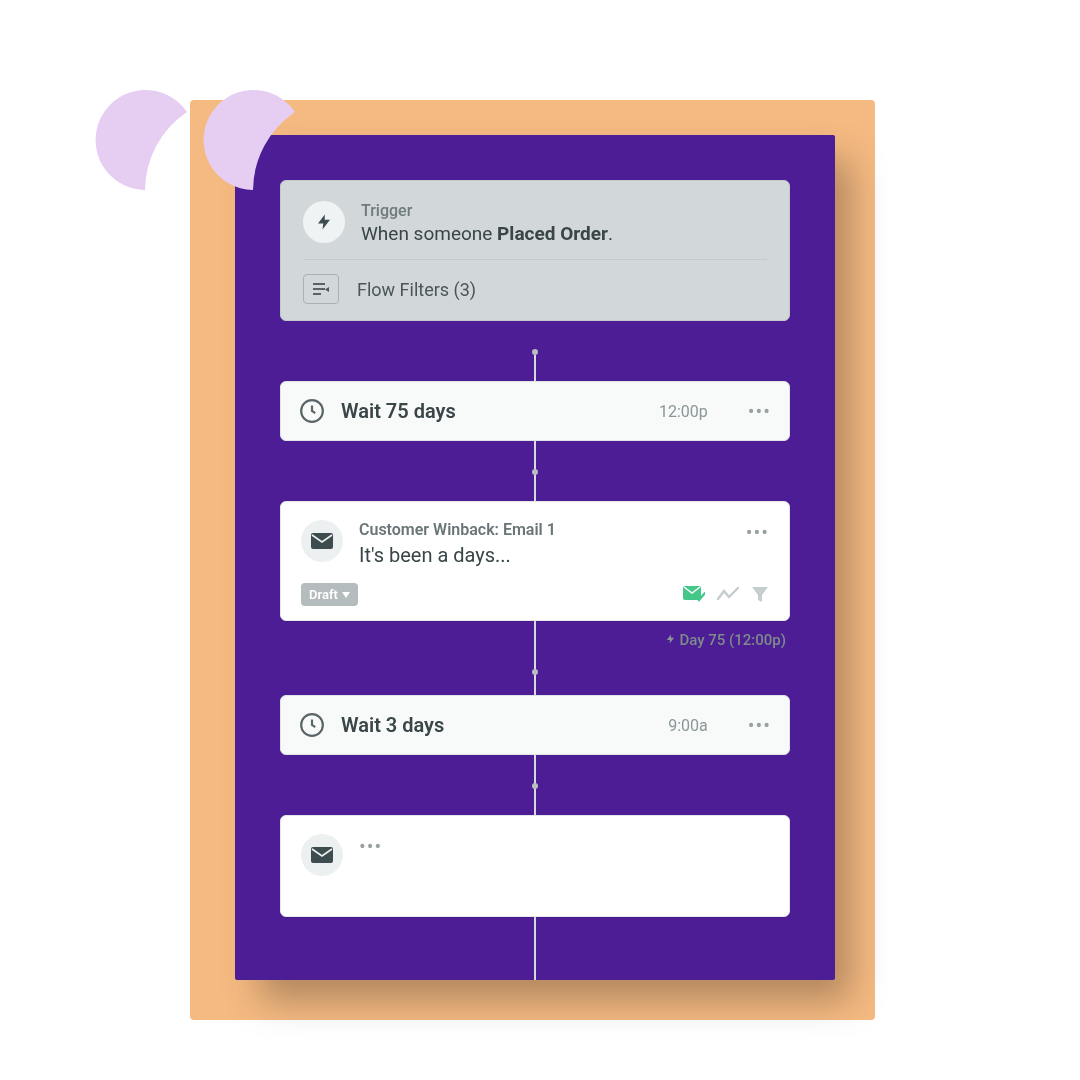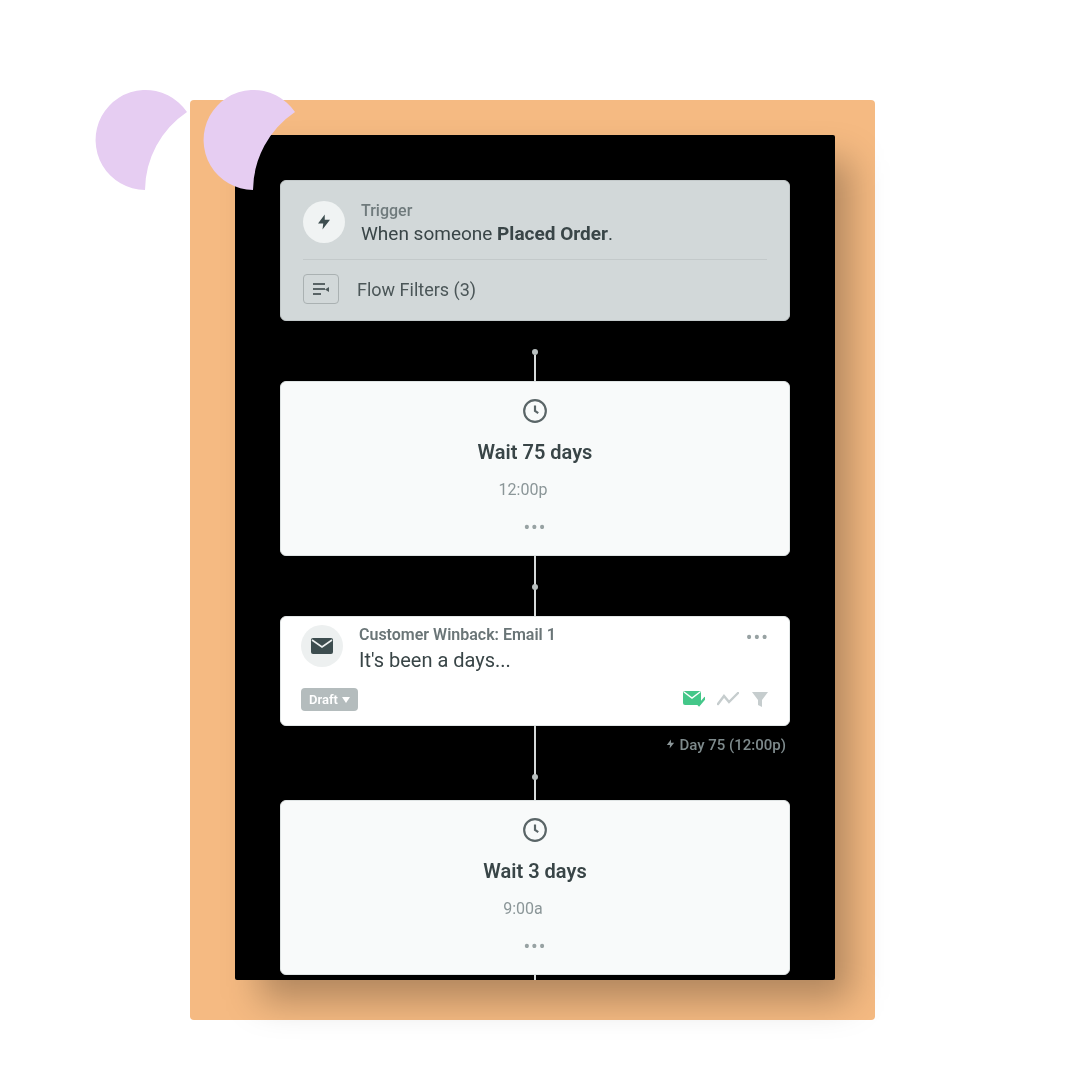--- a/index.html
+++ b/index.html
@@ -35,21 +35,21 @@
     border-radius: 6px;
   }
 
   
   .panel {
     position: absolute;
     left: 235px;
     top: 135px;
     width: 600px;
     height: 845px;
-    background: #000000;
+    background: #4c1d95;
     border-radius: 2px;
     overflow: hidden;
   }
 
   .flow {
     position: relative;
     width: 100%;
     padding: 45px 45px 0 45px;
   }
 
@@ -139,21 +139,20 @@
   .wait-card {
     position: relative;
     z-index: 2;
     background: #f8fafa;
     border: 1px solid #dfe4e4;
     border-radius: 6px;
     padding: 16px 18px;
     display: flex;
     align-items: center;
     gap: 16px;
-    flex-direction: column;
   }
   .wait-icon {
     color: #5a6567;
     display: flex;
     align-items: center;
   }
   .wait-text {
     font-size: 20px;
     font-weight: 600;
     color: #394547;
@@ -171,21 +170,21 @@
     cursor: pointer;
   }
 
   
   .email-card {
     position: relative;
     z-index: 2;
     background: #ffffff;
     border: 1px solid #e3e7e7;
     border-radius: 6px;
-    padding: 8px 20px 14px 20px;
+    padding: 18px 20px 14px 20px;
     box-shadow: 0 1px 2px rgba(0,0,0,0.04);
   }
   .email-top {
     display: flex;
     align-items: flex-start;
     gap: 16px;
   }
   .email-icon {
     width: 42px;
     height: 42px;

